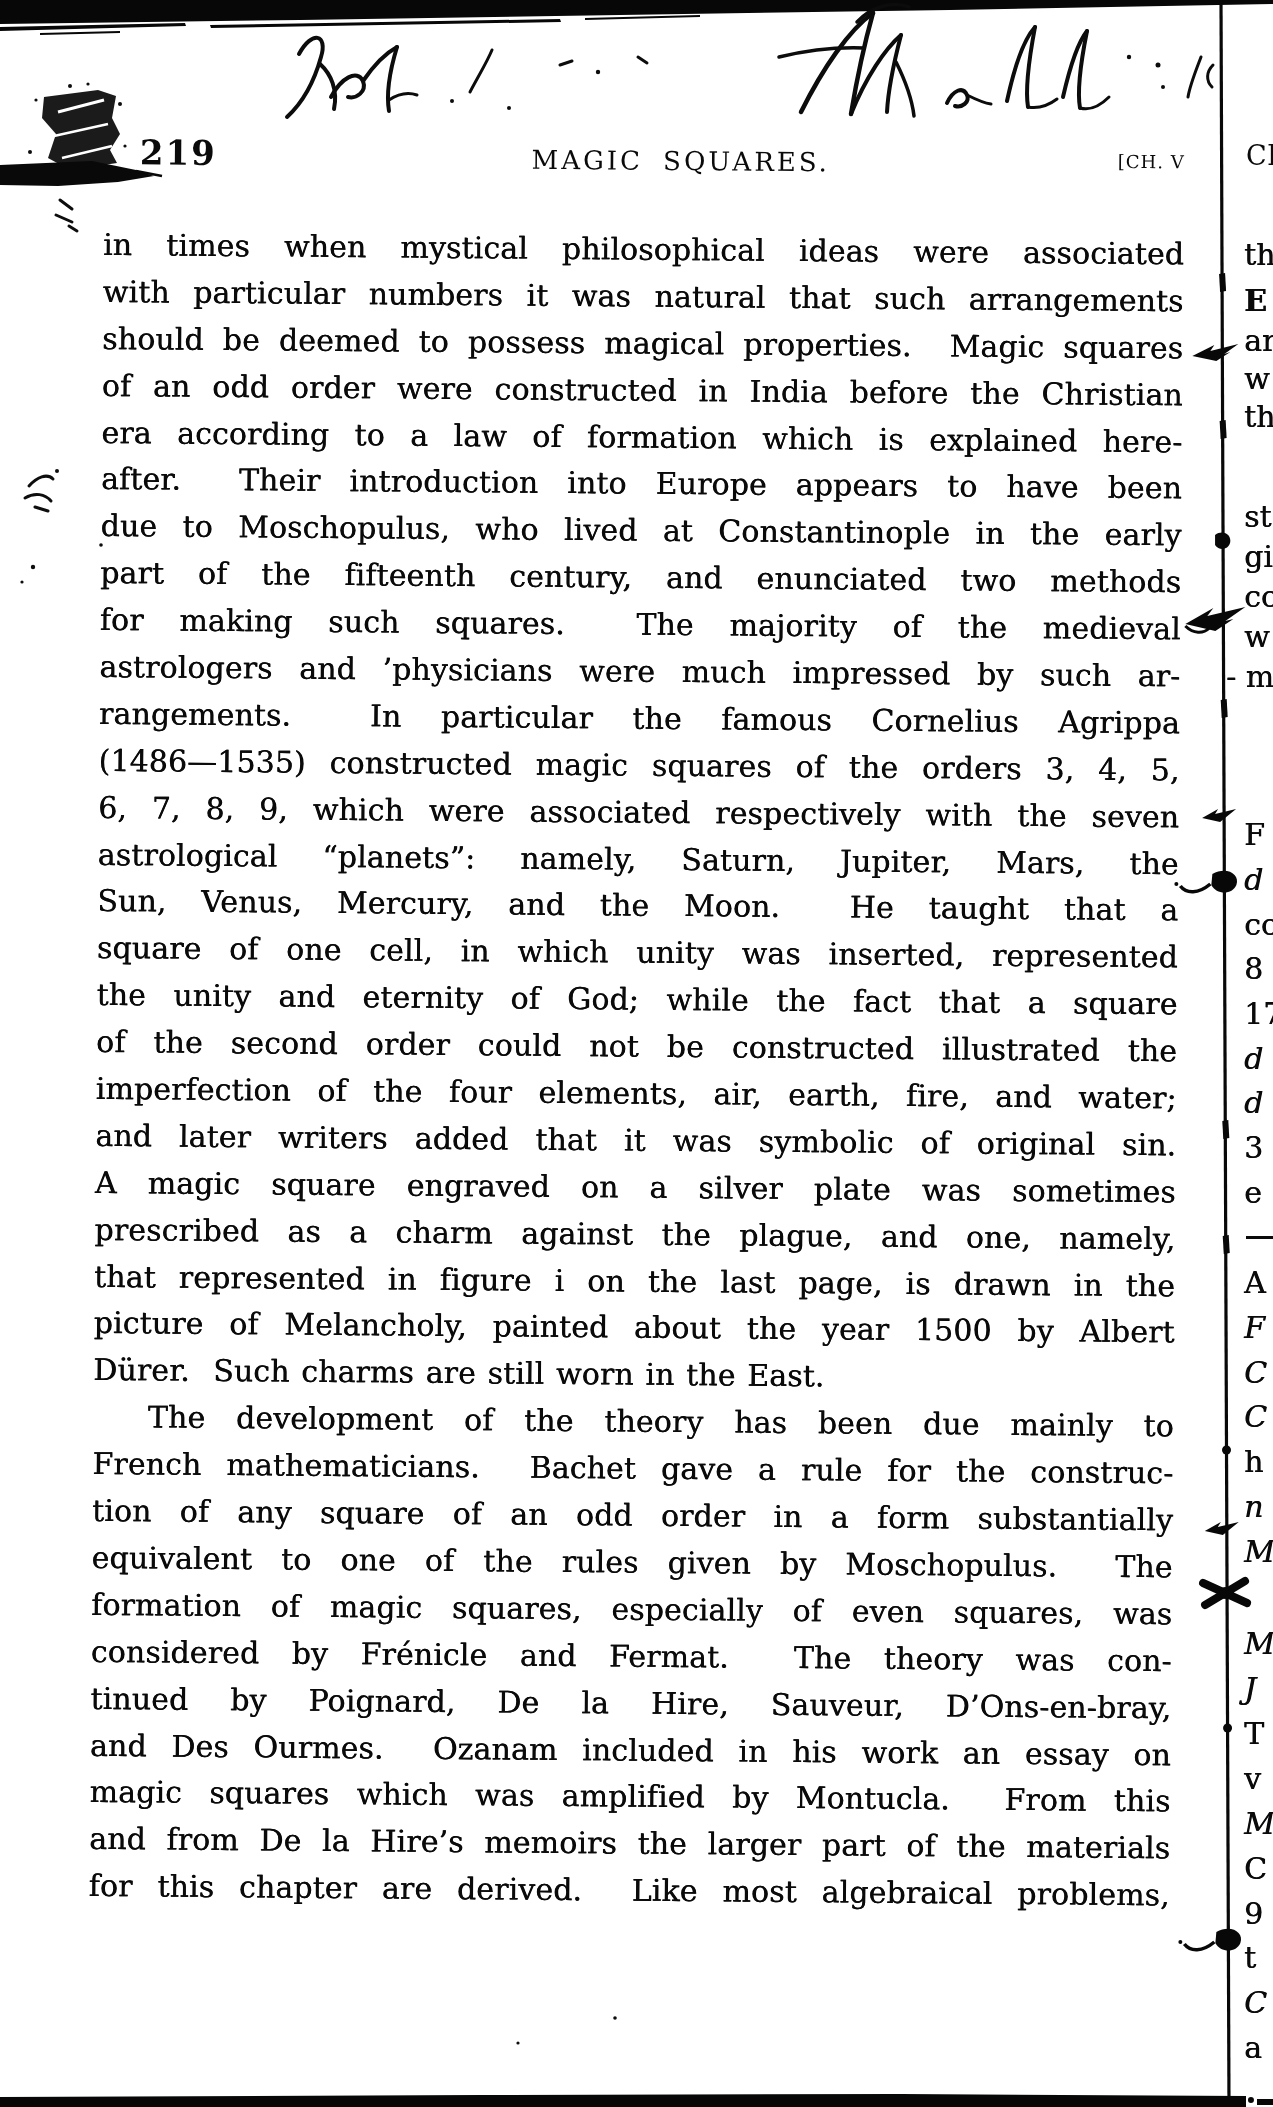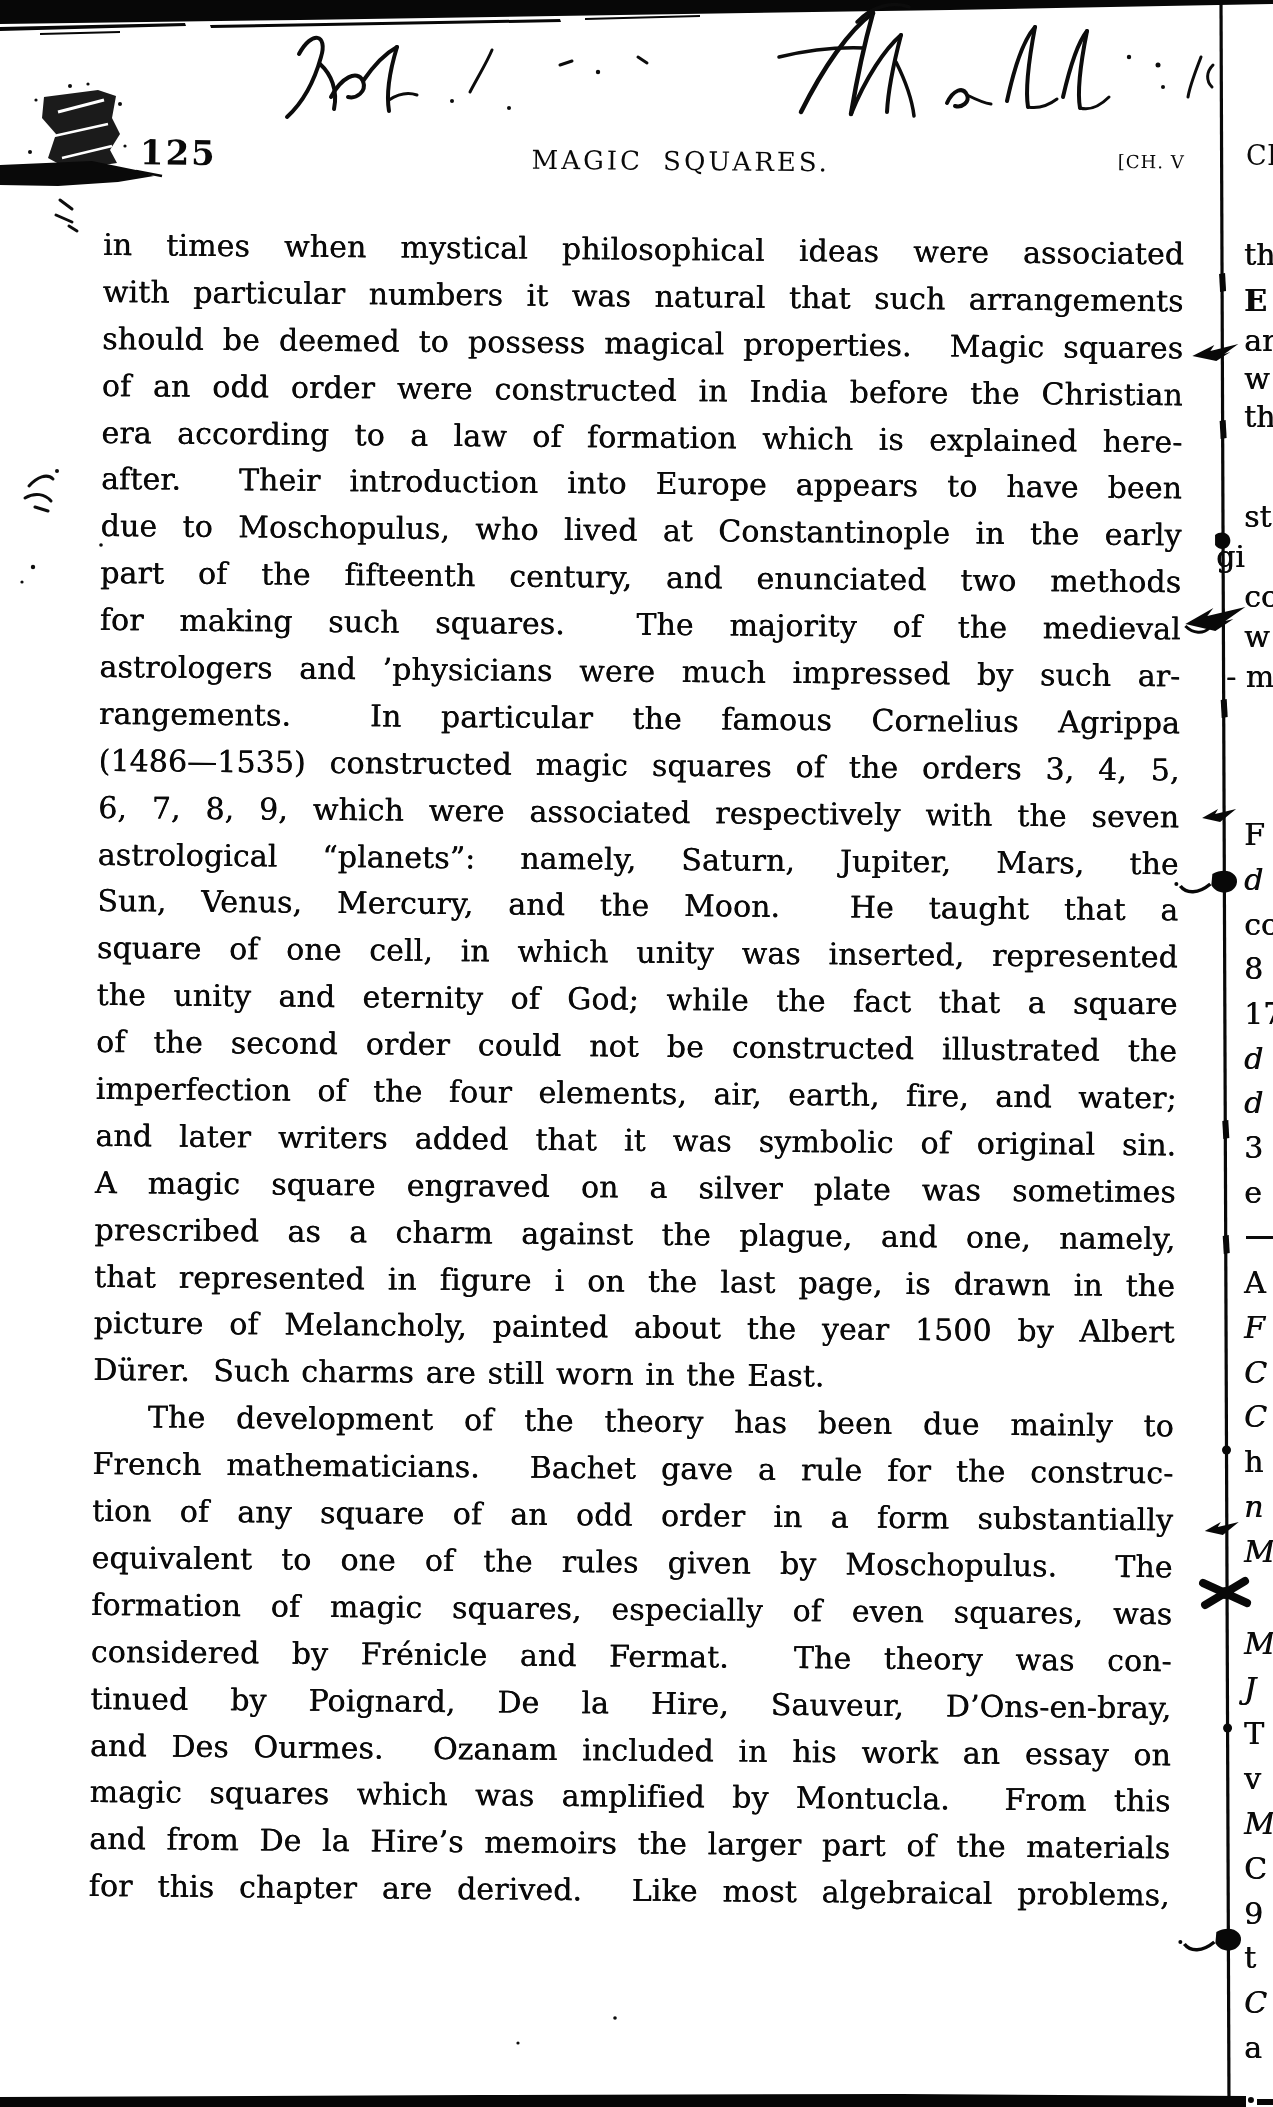--- a/index.html
+++ b/index.html
@@ -142,21 +142,21 @@
         <circle cx="1250.9582344565733" cy="2100" r="3" fill="#080808"></circle>
       </g>
 
     <g fill="#070707">
       <path d="M0,2097 L480,2095 L900,2094 L1246,2096 L1246,2107 L0,2107 Z"></path>
       <rect x="1257" y="2099" width="16" height="6"></rect>
     </g>
   </svg>
 
   <div class="rotwrap">
-    <div class="pgnum">125</div>
+    <div class="pgnum">219</div>
     <div class="runtitle">MAGIC SQUARES.</div>
     <div class="chv">[CH. V</div>
     <div class="bodytext" id="body-text">
         <div class="bline">in times when mystical philosophical ideas were associated</div>
         <div class="bline">with particular numbers it was natural that such arrangements</div>
         <div class="bline">should be deemed to possess magical properties.  Magic squares</div>
         <div class="bline">of an odd order were constructed in India before the Christian</div>
         <div class="bline">era according to a law of formation which is explained here-</div>
         <div class="bline">after.  Their introduction into Europe appears to have been</div>
         <div class="bline">due to Moschopulus, who lived at Constantinople in the early</div>
@@ -193,21 +193,21 @@
   </div>
 
   <div class="clfrag">Cl</div>
   <div id="frags">
       <span class="frag" style="top: 238px; left: 1244px;">th</span>
       <span class="frag bd" style="top: 284px; left: 1244px;">E</span>
       <span class="frag" style="top: 324px; left: 1244px;">ar</span>
       <span class="frag" style="top: 362px; left: 1244px;">w</span>
       <span class="frag" style="top: 400px; left: 1244px;">th</span>
       <span class="frag" style="top: 500px; left: 1244px;">st</span>
-      <span class="frag" style="top: 540px; left: 1216px;">gi</span>
+      <span class="frag" style="top: 540px; left: 1244px;">gi</span>
       <span class="frag" style="top: 580px; left: 1244px;">co</span>
       <span class="frag" style="top: 620px; left: 1244px;">w</span>
       <span class="frag" style="top: 660px; left: 1226px;">- m</span>
       <span class="frag" style="top: 818px; left: 1244px;">F</span>
       <span class="frag it" style="top: 863px; left: 1244px;">d</span>
       <span class="frag" style="top: 908px; left: 1244px;">co</span>
       <span class="frag" style="top: 952px; left: 1244px;">8</span>
       <span class="frag" style="top: 997px; left: 1244px;">17</span>
       <span class="frag it" style="top: 1042px; left: 1244px;">d</span>
       <span class="frag it" style="top: 1086px; left: 1244px;">d</span>

